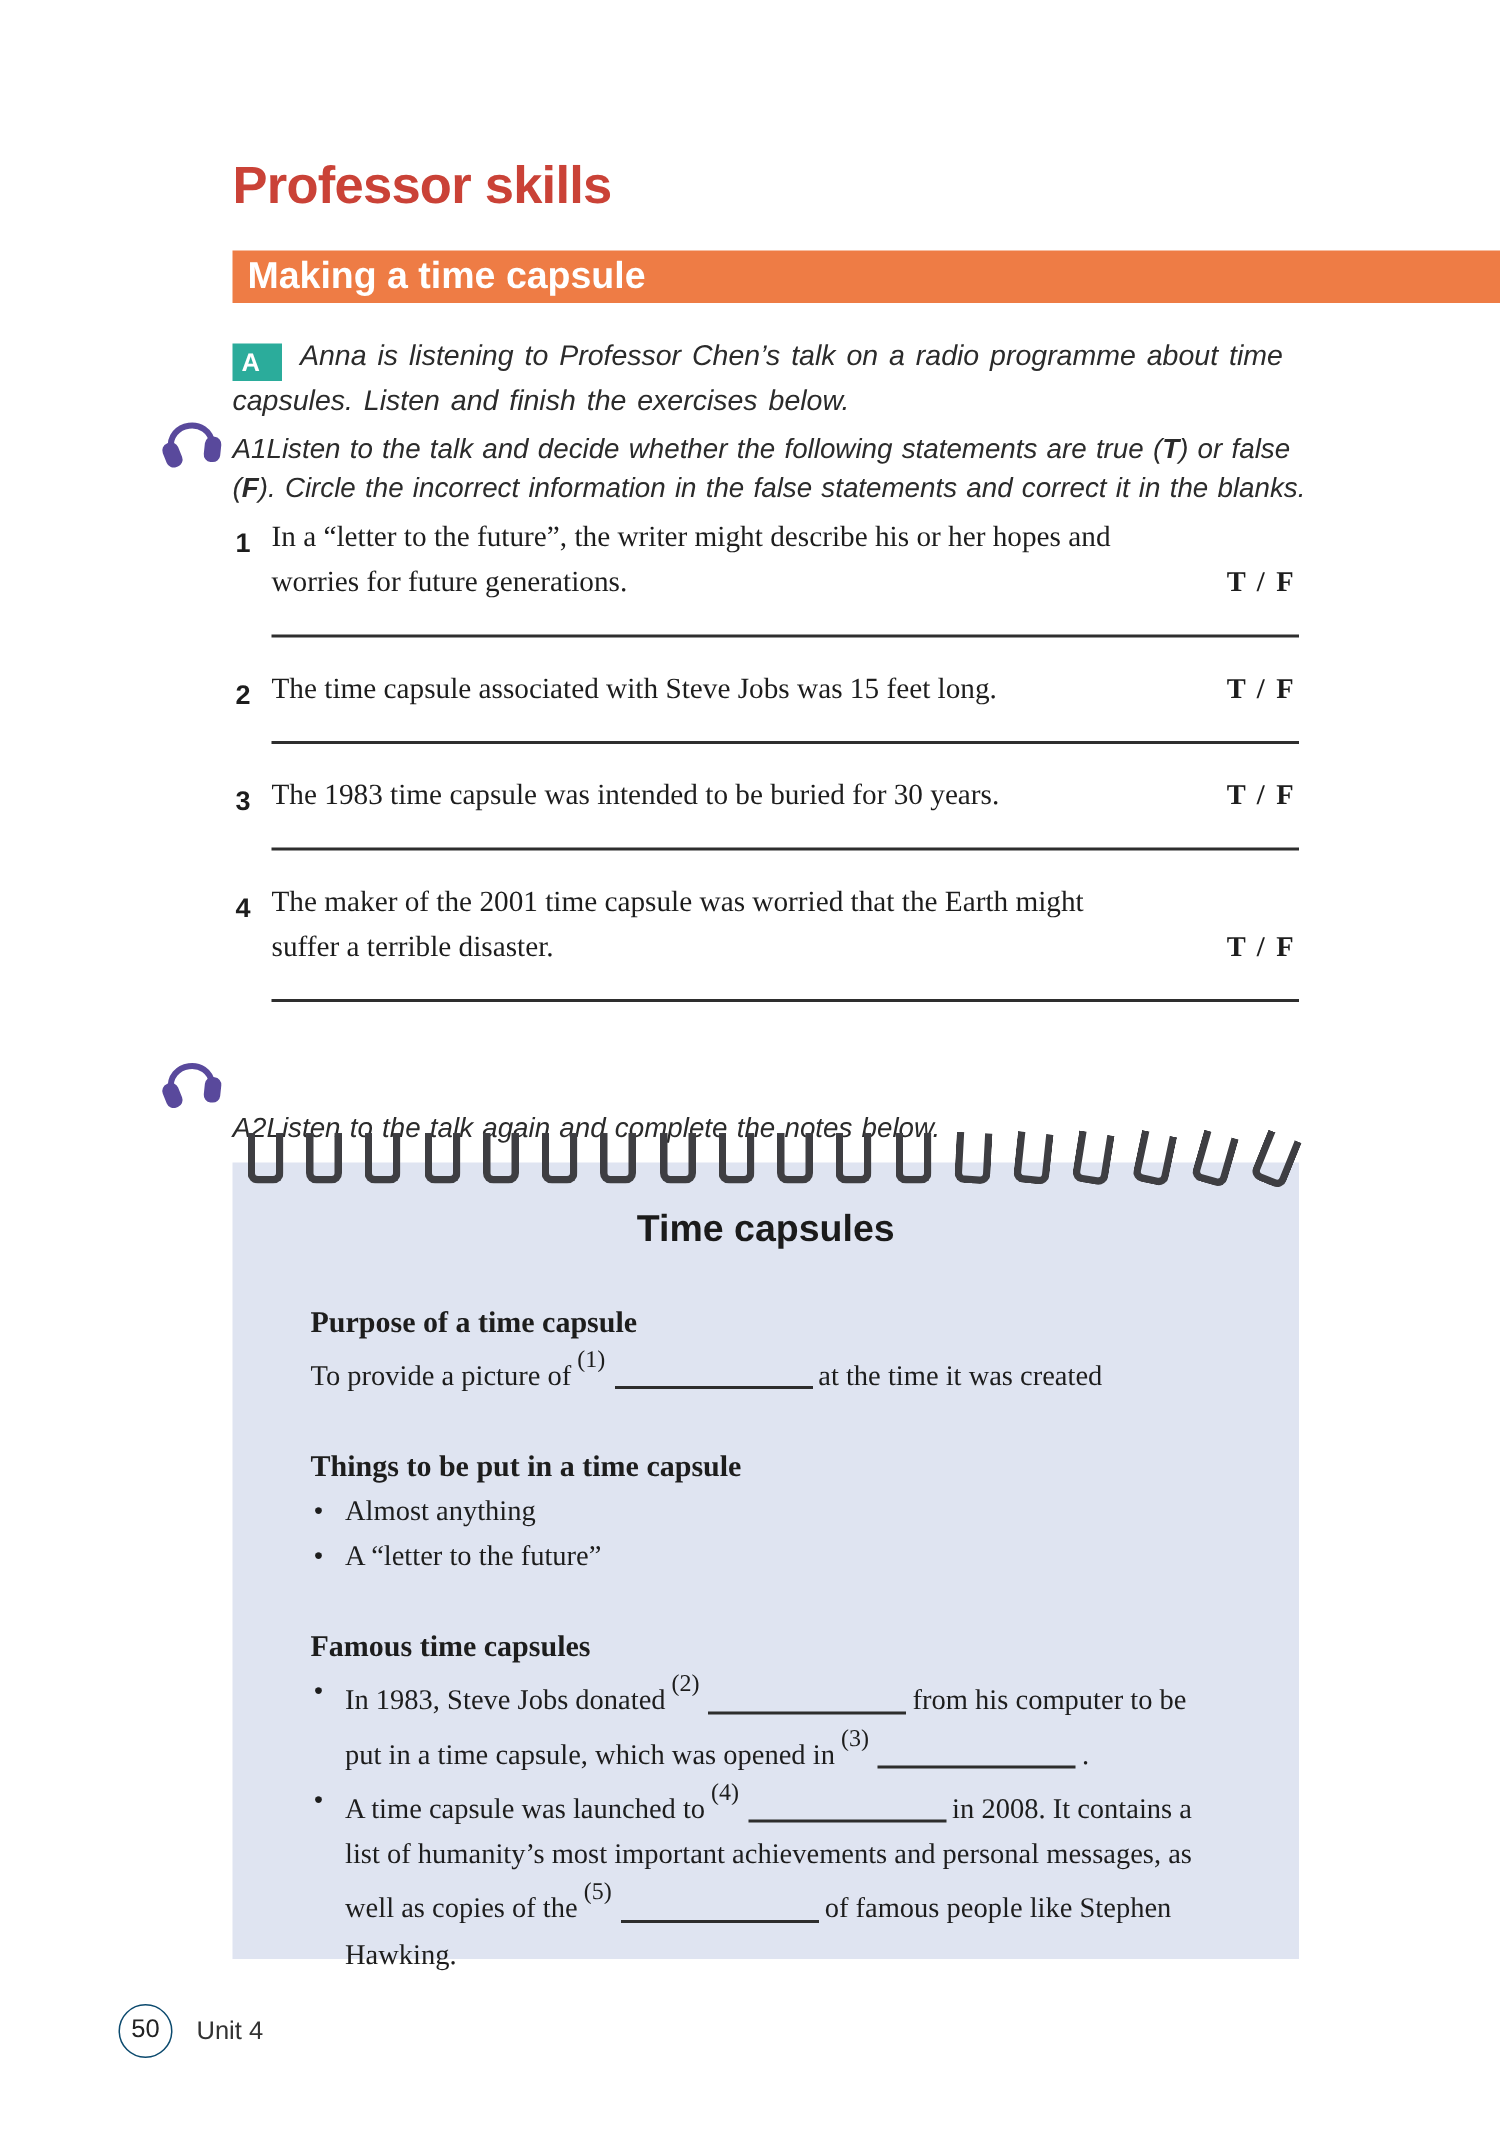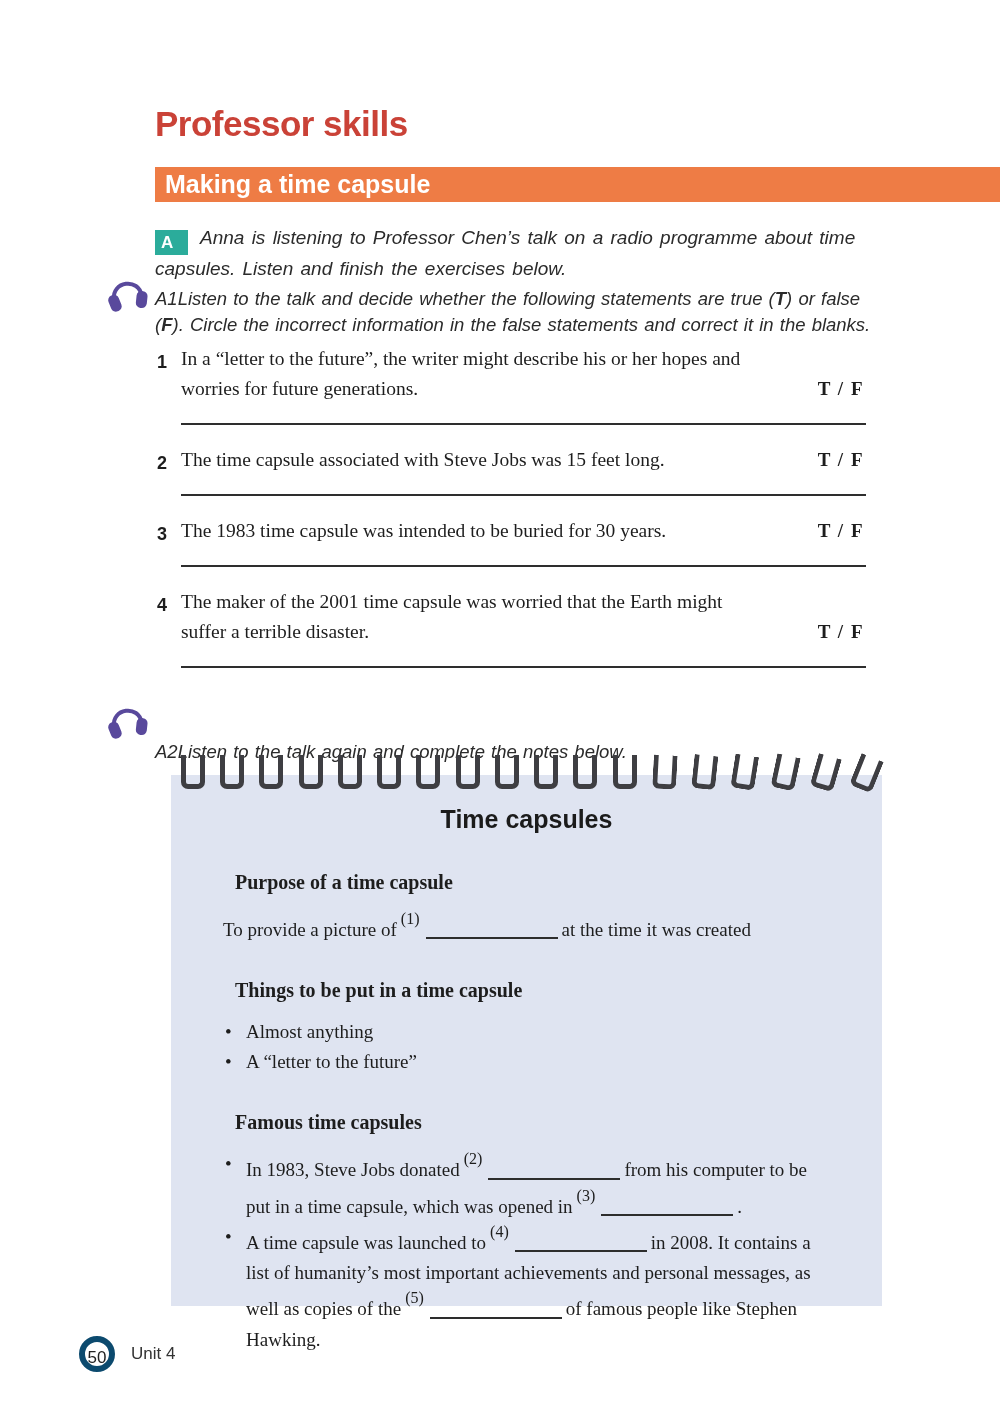--- a/index.html
+++ b/index.html
@@ -73,21 +73,21 @@
   .tf{
     position:absolute;right:2px;bottom:0;
     font-weight:bold;font-size:19px;letter-spacing:1.5px;color:#1d1d1d;text-align:right;
   }
   .blank-line{
     height:0;border-bottom:2px solid #2e2e2e;
     margin:19px 0 0 26px;
   }
   
   .notebook{
-    position:absolute;left:171px;top:775px;width:711px;height:531px;
+    position:absolute;left:155px;top:775px;width:711px;height:531px;
     background:var(--notebook-bg,#dfe4f1);
   }
   .rings{
     position:absolute;left:0;right:0;top:-20px;
     display:flex;justify-content:space-between;padding:0 10px;
   }
   .ring{
     width:14px;height:29px;
     border:5px solid #3e3e42;border-top:none;
     border-radius:0 0 7px 7px;
@@ -101,36 +101,36 @@
   .ring:nth-child(18){transform:rotate(22deg);}
   .nb-title{
     padding-top:30px;text-align:center;
     font-family:"Liberation Sans", sans-serif;
     font-weight:bold;font-size:25px;color:#1b1b1b;
   }
   .nb-content{
     margin-top:33px;padding:0 52px;
     font-size:19px;line-height:30px;color:#1d1d1d;
   }
-  .nb-head{font-weight:bold;font-size:20px;line-height:30px;margin:12px;}
+  .nb-head{font-weight:bold;font-size:20px;line-height:30px;margin:0;}
   .nb-sect{margin:0 0 30px 0;}
   .nb-line{margin:0;white-space:nowrap;}
   sup.q{font-size:16px;position:relative;top:-5px;margin:0 2px 0 4px;}
   .fill{
     display:inline-block;width:132px;
     border-bottom:2px solid #2d2d2d;
     transform:translateY(3px);margin:0 4px;
   }
   .nb-list{list-style:none;margin:0;padding:0;}
   .nb-list li{position:relative;padding-left:23px;line-height:30px;}
   .bullet{position:absolute;left:2px;top:0;}
   
   .pagenum{
     position:absolute;left:79px;top:1336px;width:36px;height:36px;
-    border:6px solid #0c4a6e;border-radius:50%;box-sizing:border-box;
+    border:1px solid #0c4a6e;border-radius:50%;box-sizing:border-box;
     font-family:"Liberation Sans", sans-serif;font-size:17px;color:#222;
     text-align:center;line-height:32px;
   }
   .unit{
     position:absolute;left:131px;top:1344px;
     font-family:"Liberation Sans", sans-serif;font-size:17px;color:#333;
   }
 </style>
 </head>
 <body>

